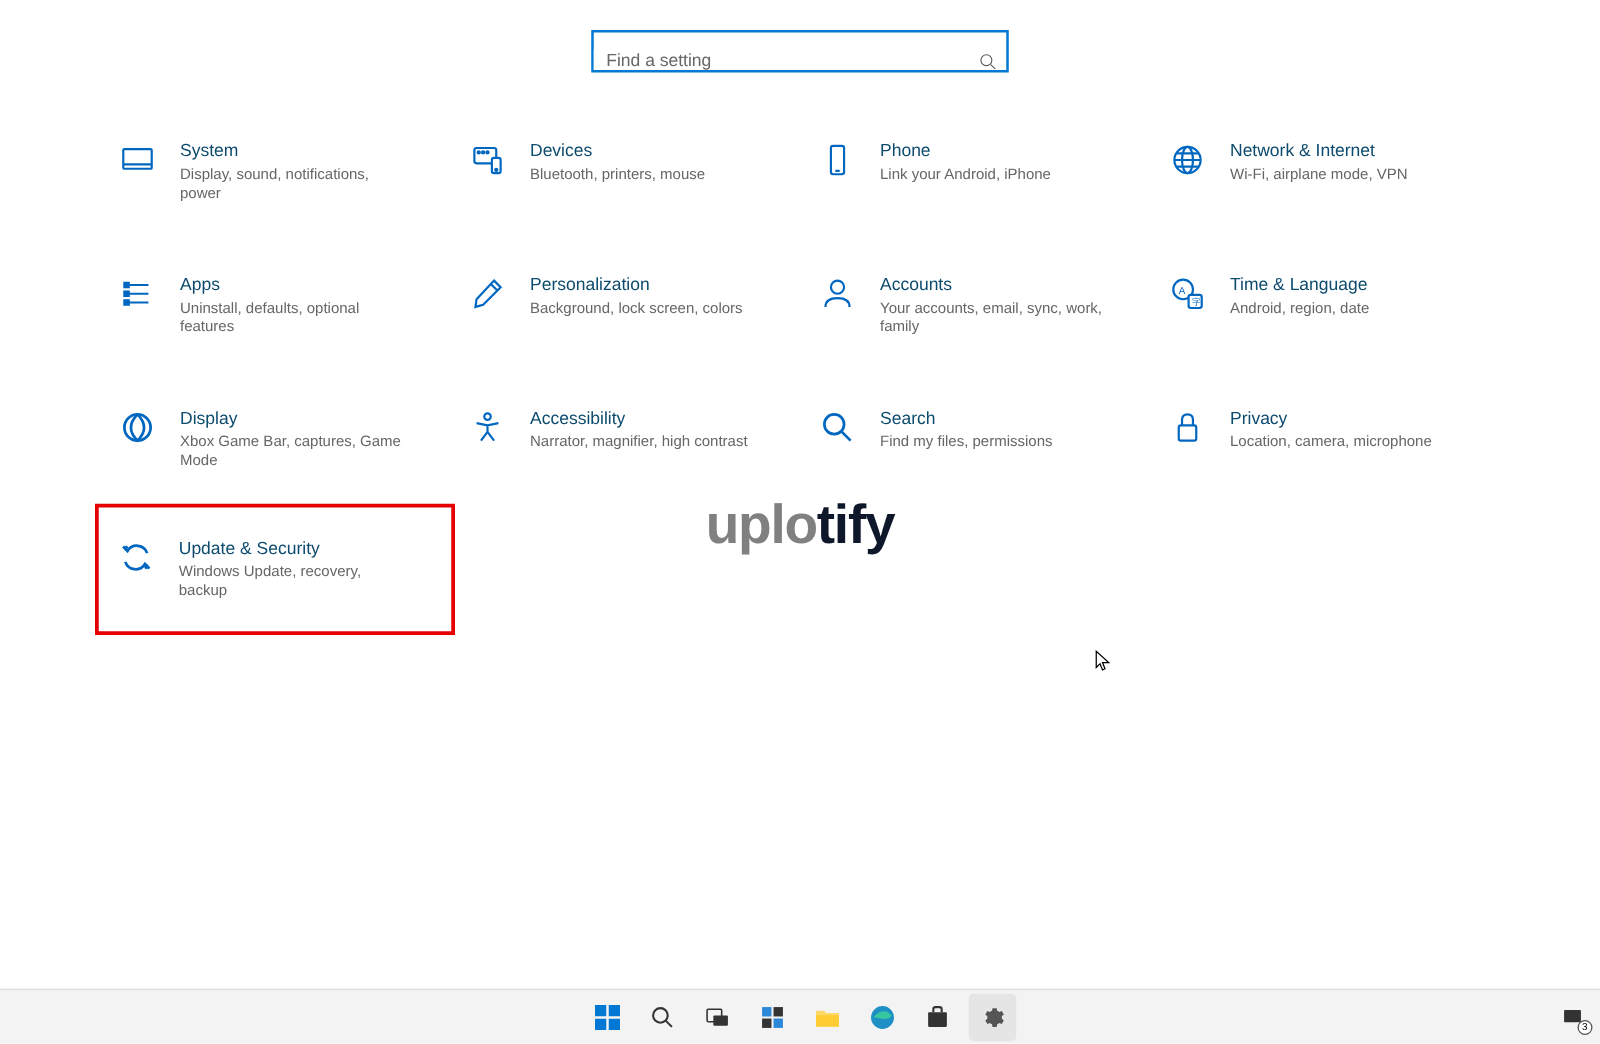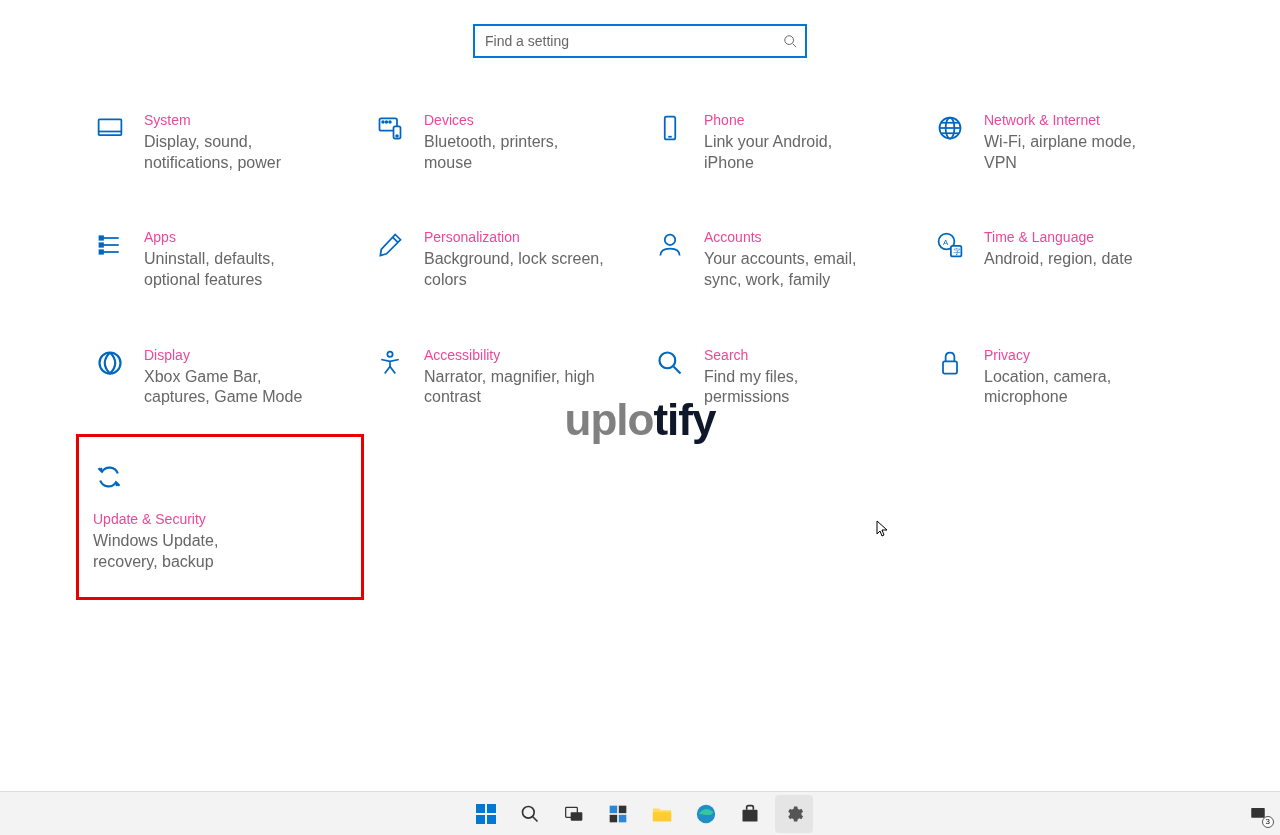--- a/index.html
+++ b/index.html
@@ -1,32 +1,32 @@
 <!DOCTYPE html>
 <html><head>
   <meta charset="utf-8">
   <style>
     * { margin: 0; padding: 0; box-sizing: border-box; }
     body { font-family: "Segoe UI", sans-serif; background: #fff; width: 1280px; height: 835px; position: relative; overflow: hidden; }
 
     .search-wrap { display: flex; justify-content: center; padding-top: 24px; }
-    .search-box { width: 334px; height: 34px; border: 2px solid #0078d4; position: relative; display: flex; align-items: center; }
+    .search-box { width: 334px; height: 34px; border: 2px solid #0078d4; position: relative; display: flex; align-items: flex-end; }
     .search-input { flex: 1; border: none; outline: none; padding: 0 10px; font-size: 14px; color: #000; }
     .search-input::placeholder { color: #666; }
     .search-icon { width: 30px; display: flex; align-items: center; justify-content: center; color: #555; }
 
     .grid-wrap { padding: 50px 90px 0 90px; }
     .grid { display: grid; grid-template-columns: repeat(4, 1fr); column-gap: 20px; row-gap: 48px; }
     .tile { display: flex; align-items: flex-start; gap: 18px; padding: 4px; cursor: pointer; }
-    .tile.highlighted { border: 3px solid #e60000; padding: 24px 14px; margin: -26px -14px; flex-direction: column; }
+    .tile.highlighted { border: 3px solid #e60000; padding: 24px 14px; margin: -26px -14px; }
     .tile-icon { width: 32px; height: 32px; flex-shrink: 0; color: #0067c0; display: flex; align-items: center; justify-content: center; }
     .tile-icon svg { width: 28px; height: 28px; }
     .tile-text { display: flex; flex-direction: column; max-width: 180px; }
-    .tile-title { font-size: 14px; color: #ec4899; line-height: 1.2; margin-bottom: 3px; }
-    .tile-desc { font-size: 16px; color: #666; line-height: 1.3; }
+    .tile-title { font-size: 14px; color: #0c4a6e; line-height: 1.2; margin-bottom: 3px; }
+    .tile-desc { font-size: 12px; color: #666; line-height: 1.3; }
 
     .watermark { position: absolute; left: 50%; top: 420px; transform: translate(-50%, -50%); font-size: 44px; font-weight: 700; color: #808080; pointer-events: none; letter-spacing: -1px; }
     .watermark .accent { color: #0f172a; }
 
     .cursor { position: absolute; left: 876px; top: 520px; pointer-events: none; }
 
     .taskbar { position: absolute; bottom: 0; left: 0; right: 0; height: 44px; background: #f3f3f3; border-top: 1px solid #ddd; display: flex; align-items: center; }
     .taskbar-center { position: absolute; left: 50%; transform: translateX(-50%); display: flex; align-items: center; gap: 6px; }
     .tb-item { width: 38px; height: 38px; display: flex; align-items: center; justify-content: center; cursor: pointer; border-radius: 4px; }
     .tb-item.active { background: #e5e5e5; }

